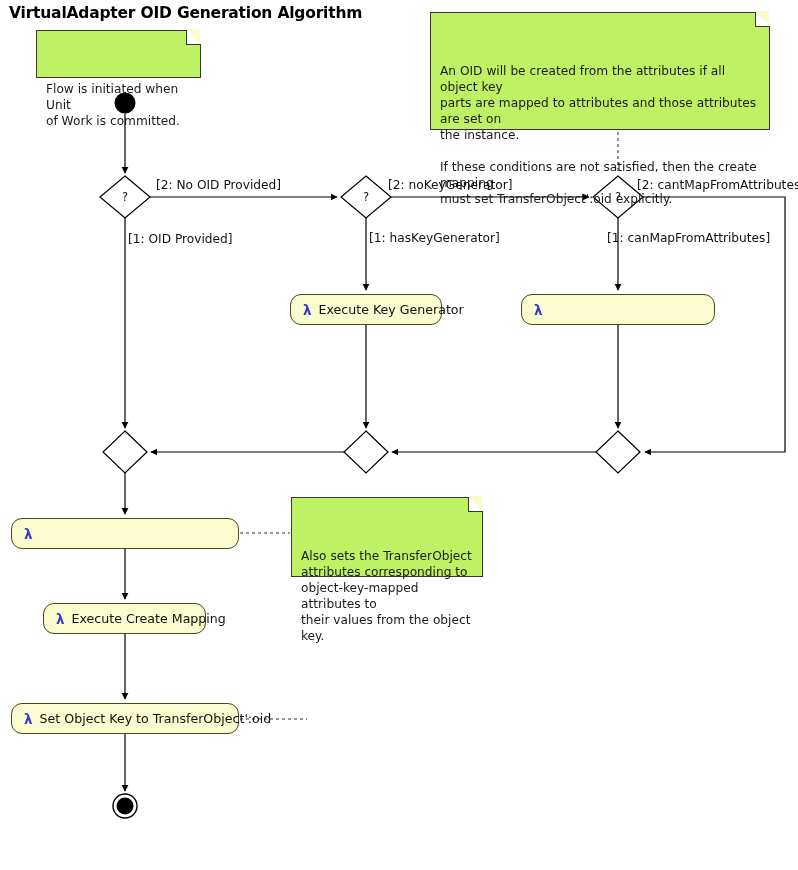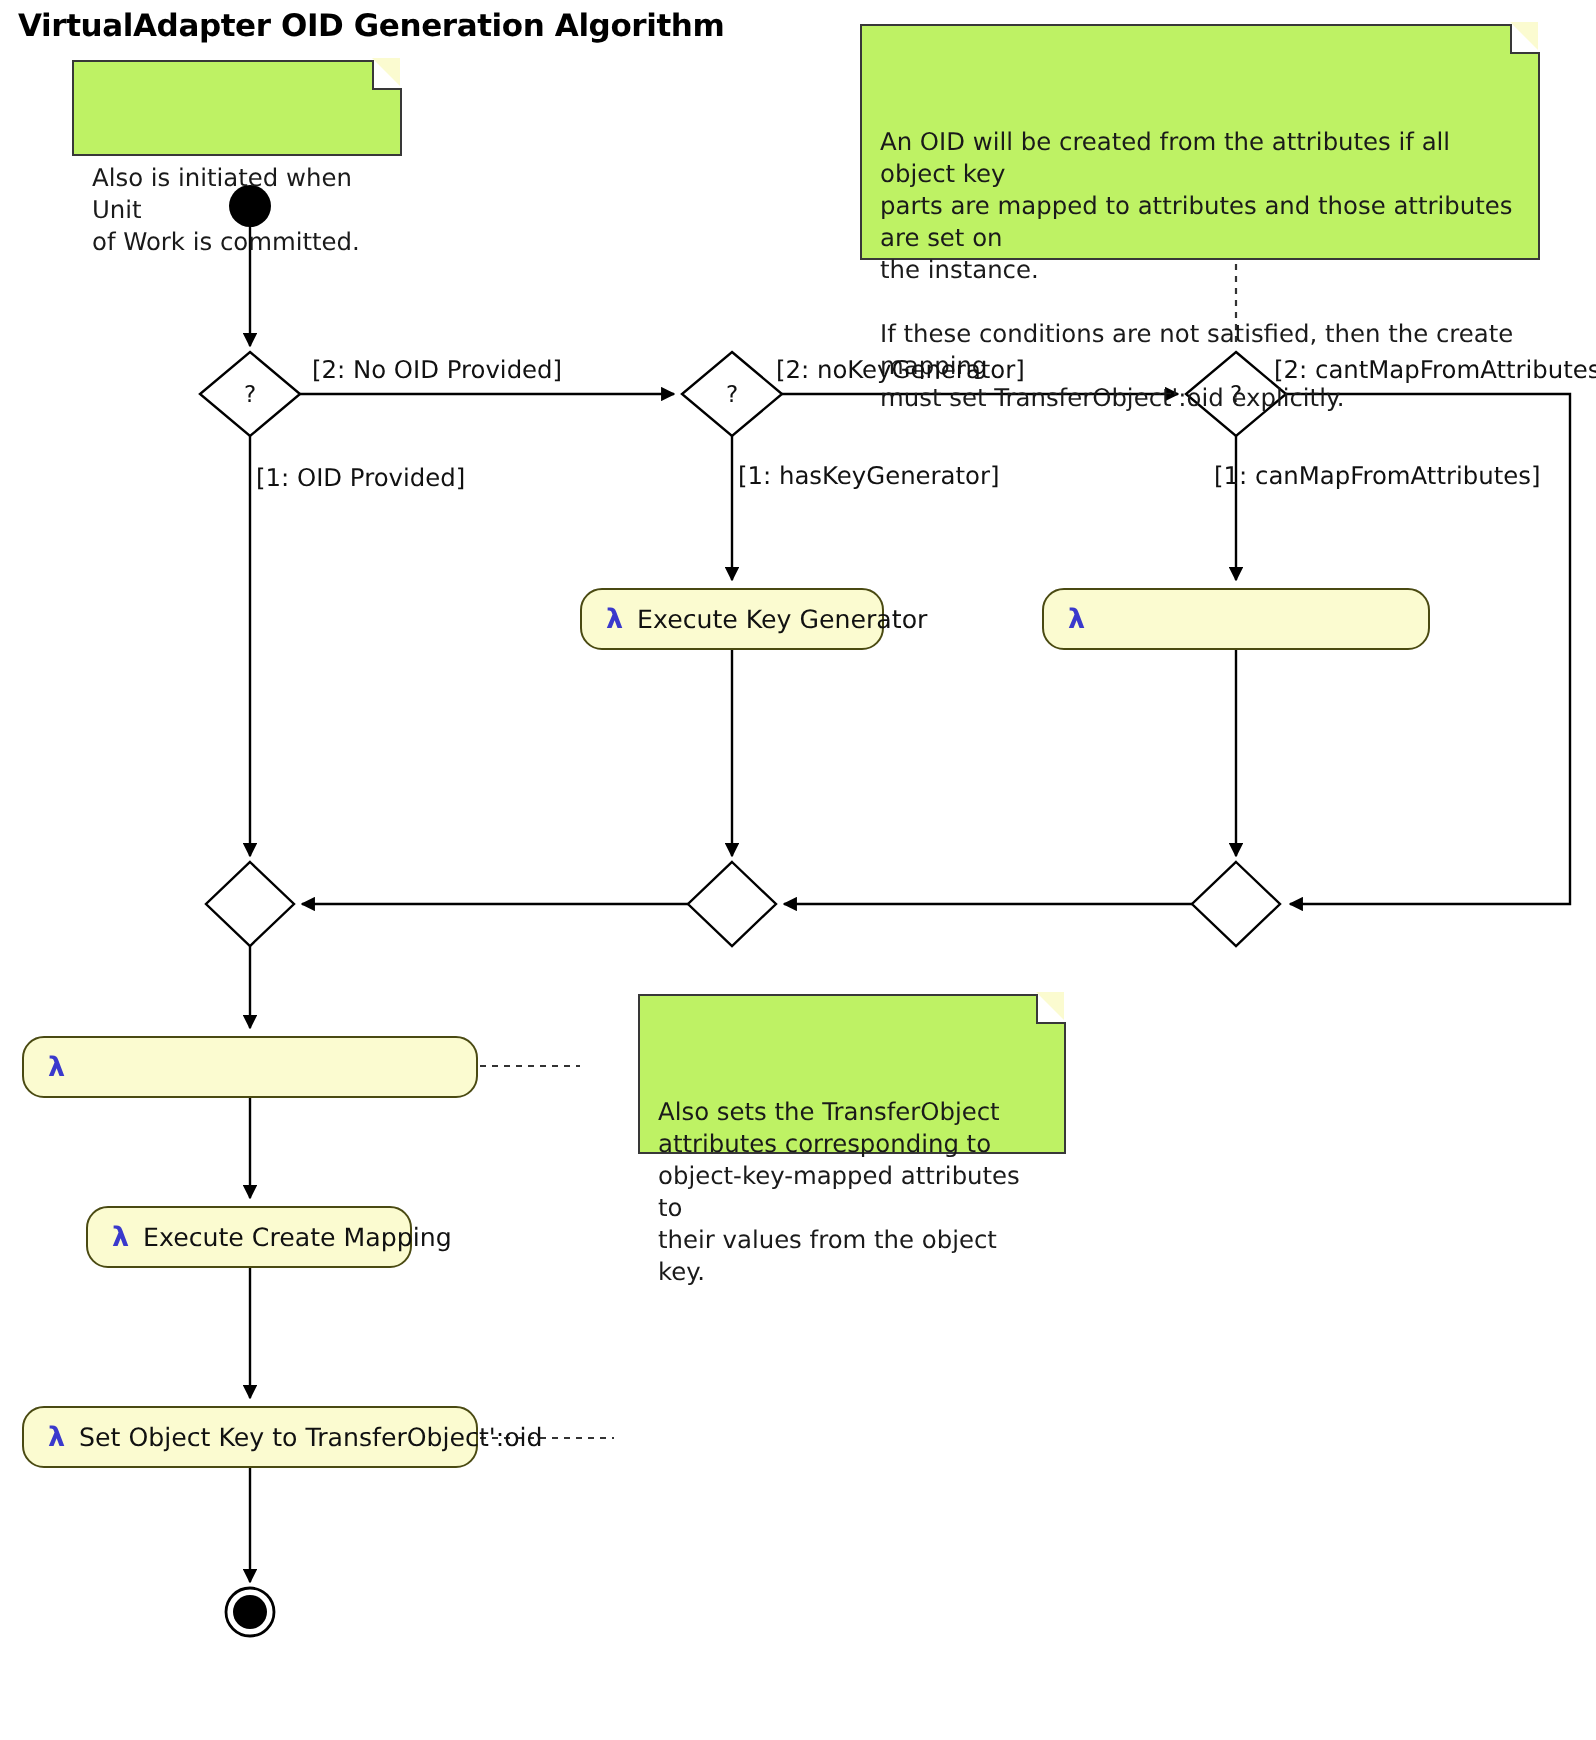--- a/index.html
+++ b/index.html
@@ -177,35 +177,35 @@
       <line x1="240" y1="719" x2="307" y2="719"></line>
     </g>
   </svg>
 
   <div class="qmark" style="left:118px; top:190px;">?</div>
   <div class="qmark" style="left:359px; top:190px;">?</div>
   <div class="qmark" style="left:611px; top:190px;">?</div>
 
   <div class="note" style="left:36px; top:30px; width:165px; height:48px;">
     <span class="fold"></span>
-    <span>Also is initiated when Unit
+    <span>Flow is initiated when Unit
 of Work is committed.</span>
   </div>
 
   <div class="note" style="left:430px; top:12px; width:340px; height:118px;">
     <span class="fold"></span>
     <span>An OID will be created from the attributes if all object key
 parts are mapped to attributes and those attributes are set on
 the instance.
 
 If these conditions are not satisfied, then the create mapping
 must set TransferObject':oid explicitly.</span>
   </div>
 
-  <div class="note" style="left:291px; top:497px; width:214px; height:80px;margin-left:28px;">
+  <div class="note" style="left:291px; top:497px; width:192px; height:80px;">
     <span class="fold"></span>
     <span>Also sets the TransferObject
 attributes corresponding to
 object-key-mapped attributes to
 their values from the object key.</span>
   </div>
 
 
   <div class="edge-label" style="left:156px; top:178px;">[2: No OID Provided]</div>
   <div class="edge-label" style="left:128px; top:232px;">[1: OID Provided]</div>

